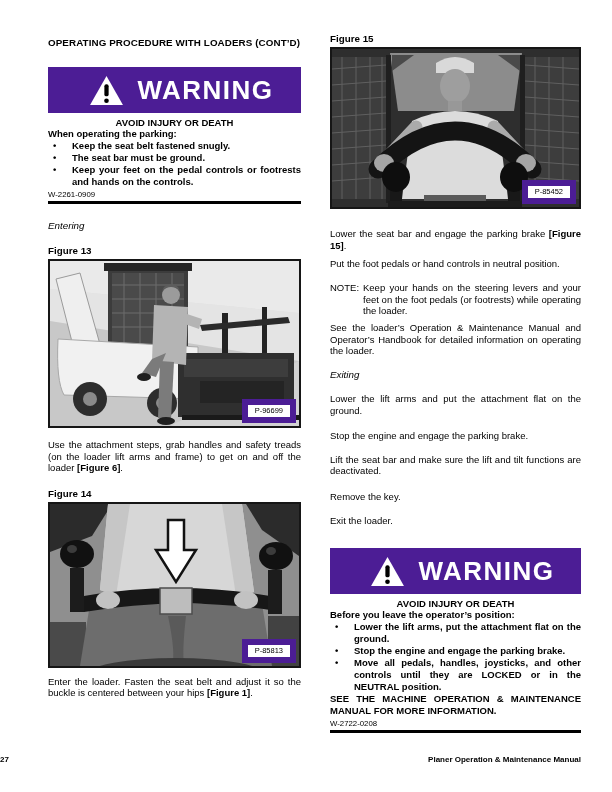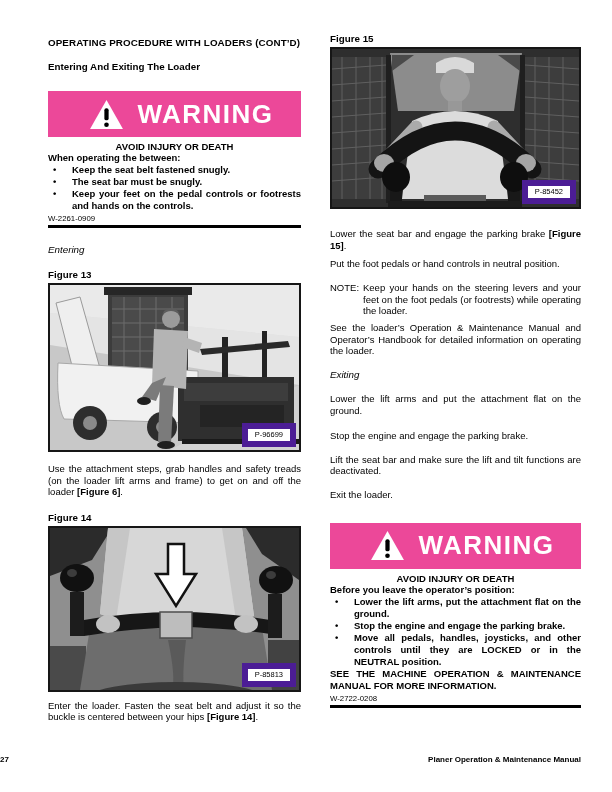--- a/index.html
+++ b/index.html
@@ -13,21 +13,21 @@
   .col-right { left:330px; top:33px; width:251px; }
 
   .h1 { font-size:9.8px; font-weight:bold; letter-spacing:0.1px; }
   .h2 { font-size:9.8px; font-weight:bold; margin-top:14px; }
   .italic-label { font-size:9.8px; font-style:italic; }
   .body-text { font-size:9.5px; line-height:11.6px; text-align:justify; }
   .body-text .b { font-weight:bold; }
   .single { text-align:left; }
 
   .warn-banner {
-    height:46px; background:#ec4899; display:flex; align-items:center;
+    height:46px; background:#4c1d95; display:flex; align-items:center;
     justify-content:center; gap:13px;padding-left:14px;
   }
   .warn-word { color:#fff; font-size:26px; font-weight:bold; letter-spacing:1.5px; }
   .warn-title { font-weight:bold; font-size:9.5px; text-align:center; margin-top:4px; }
   .warn-intro { font-weight:bold; font-size:9.5px; line-height:12px; }
   .bullet-row { display:flex; font-weight:bold; font-size:9.5px; line-height:12px; }
   .bullet-marker { flex:0 0 24px; padding-left:5px; box-sizing:border-box; }
   .bullet-text { flex:1 1 auto; text-align:justify; }
   .warn-seemore { font-weight:bold; font-size:9.5px; line-height:12px; text-align:justify; }
   .warn-code { font-size:7.8px; text-align:left; margin-top:2px; }
@@ -59,40 +59,39 @@
   .mt19{margin-top:19px;} .mt22{margin-top:22px;}
 </style>
 </head>
 <body>
 
 <div class="page">
 
   <div class="col col-left">
 
     <div class="h1">OPERATING PROCEDURE WITH LOADERS (CONT’D)</div>
-    <div class="h2 mt13">Entering And Exiting The Loader</div>
 
     <div>
       <div class="warn-banner mt19">
         <svg width="35" height="31" viewBox="0 0 36 32">
           <polygon points="18,1 35,31 1,31" fill="#ffffff"></polygon>
           <rect x="15.8" y="9.5" width="4.4" height="12.5" rx="2" fill="#000000"></rect>
           <circle cx="18" cy="26.6" r="2.4" fill="#000000"></circle>
         </svg>
         <span class="warn-word">WARNING</span>
       </div>
       <div class="warn-title">AVOID INJURY OR DEATH</div>
-      <div class="warn-intro">When operating the between:</div>
+      <div class="warn-intro">When operating the parking:</div>
       <div class="bullet-row">
         <span class="bullet-marker">•</span>
         <span class="bullet-text">Keep the seat belt fastened snugly.</span>
       </div>
       <div class="bullet-row">
         <span class="bullet-marker">•</span>
-        <span class="bullet-text">The seat bar must be snugly.</span>
+        <span class="bullet-text">The seat bar must be ground.</span>
       </div>
       <div class="bullet-row">
         <span class="bullet-marker">•</span>
         <span class="bullet-text">Keep your feet on the pedal controls or footrests and hands on the controls.</span>
       </div>
       <div class="warn-code">W-2261-0909</div>
       <div class="warn-rule"></div>
     </div>
 
     <div class="italic-label mt16">Entering</div>
@@ -180,21 +179,21 @@
         <ellipse cx="221" cy="47" rx="5" ry="4" fill="#3c3c3c"></ellipse>
 
         <ellipse cx="58" cy="96" rx="12" ry="9" fill="#c2c2c2"></ellipse>
         <ellipse cx="196" cy="96" rx="12" ry="9" fill="#c2c2c2"></ellipse>
 
         <path d="M118,16 L134,16 L134,46 L146,46 L126,78 L106,46 L118,46 Z" fill="#ffffff" stroke="#121212" stroke-width="2.5"></path>
       </svg>
       <span class="photo-id">P-85813</span>
     </div>
 
-    <div class="body-text mt8"><span>Enter the loader. Fasten the seat belt and adjust it so the buckle is centered between your hips </span><span class="b">[Figure 14]</span><span>.</span></div>
+    <div class="body-text mt8"><span>Enter the loader. Fasten the seat belt and adjust it so the buckle is centered between your hips </span><span class="b">[Figure 1]</span><span>.</span></div>
 
   </div>
 
   <div class="col col-right">
 
     <div class="fig-caption">Figure 15</div>
     <div class="figure mt3">
       <svg width="247" height="158" viewBox="0 0 247 158">
         <rect width="247" height="158" fill="#2e2e2e"></rect>
 
@@ -268,20 +267,21 @@
       <span>Keep your hands on the steering levers and your feet on the foot pedals (or footrests) while operating the loader.</span>
     </div>
 
     <div class="body-text mt5">See the loader’s Operation &amp; Maintenance Manual and Operator’s Handbook for detailed information on operating the loader.</div>
 
     <div class="italic-label mt12">Exiting</div>
 
     <div class="body-text mt13">Lower the lift arms and put the attachment flat on the ground.</div>
     <div class="body-text single mt14">Stop the engine and engage the parking brake.</div>
     <div class="body-text mt12">Lift the seat bar and make sure the lift and tilt functions are deactivated.</div>
+    <div class="body-text single mt14">Remove the key.</div>
     <div class="body-text single mt12">Exit the loader.</div>
 
     <div>
       <div class="warn-banner mt22">
         <svg width="35" height="31" viewBox="0 0 36 32">
           <polygon points="18,1 35,31 1,31" fill="#ffffff"></polygon>
           <rect x="15.8" y="9.5" width="4.4" height="12.5" rx="2" fill="#000000"></rect>
           <circle cx="18" cy="26.6" r="2.4" fill="#000000"></circle>
         </svg>
         <span class="warn-word">WARNING</span>

